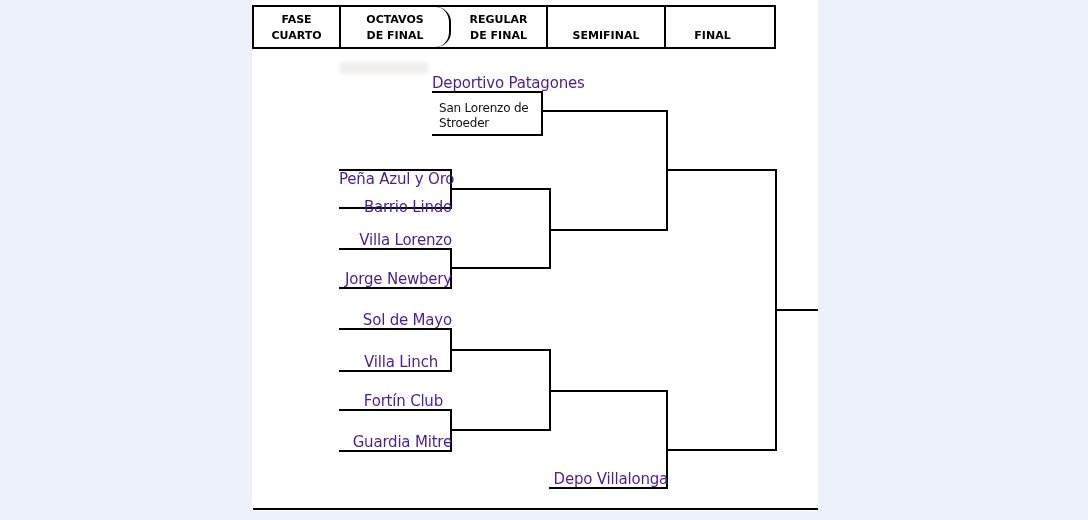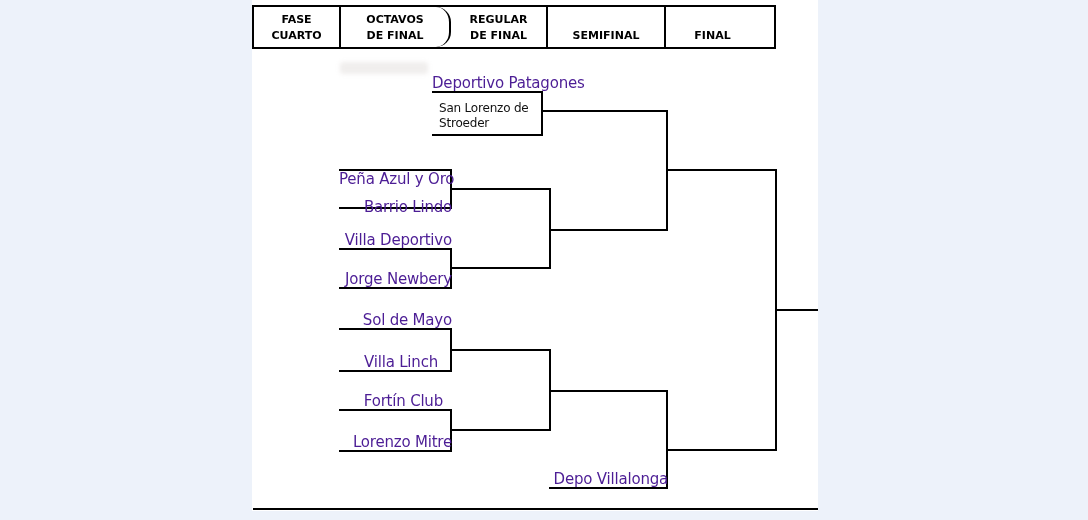--- a/index.html
+++ b/index.html
@@ -97,23 +97,23 @@
   <div class="ln" style="left:775px;top:309px;width:43px;height:2px;"></div>
 
   <div class="ln" style="left:253px;top:508px;width:565px;height:2px;"></div>
 
   <div class="team" style="left:432px;top:76px;width:111px;">Deportivo Patagones</div>
   <div class="team-wrap" style="left:439px;top:101px;width:100px;">San Lorenzo de Stroeder</div>
 
   <div class="team" style="left:339px;top:172px;width:113px;">Peña Azul y Oro</div>
   <div class="team" style="left:339px;top:192px;width:113px;margin-top:8px;">Barrio Lindo</div>
 
-  <div class="team" style="left:339px;top:233px;width:113px;">Villa Deportivo</div>
+  <div class="team" style="left:339px;top:233px;width:113px;">Villa Lorenzo</div>
   <div class="team" style="left:339px;top:272px;width:113px;">Jorge Newbery</div>
 
   <div class="team" style="left:339px;top:313px;width:113px;">Sol de Mayo</div>
   <div class="team" style="left:325px;top:355px;width:113px;">Villa Linch</div>
 
   <div class="team" style="left:330px;top:394px;width:113px;">Fortín Club</div>
-  <div class="team" style="left:339px;top:435px;width:113px;">Lorenzo Mitre</div>
+  <div class="team" style="left:339px;top:435px;width:113px;">Guardia Mitre</div>
 
   <div class="team" style="left:549px;top:472px;width:119px;">Depo Villalonga</div>
 </div>
 
 </body></html>

